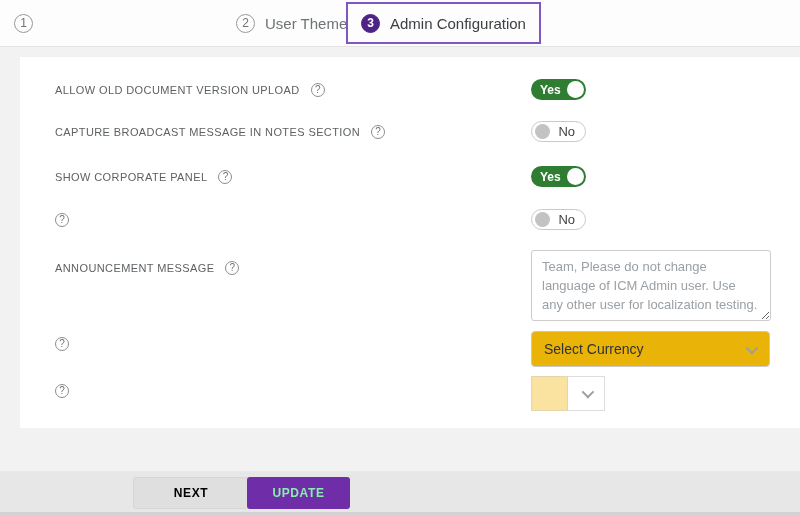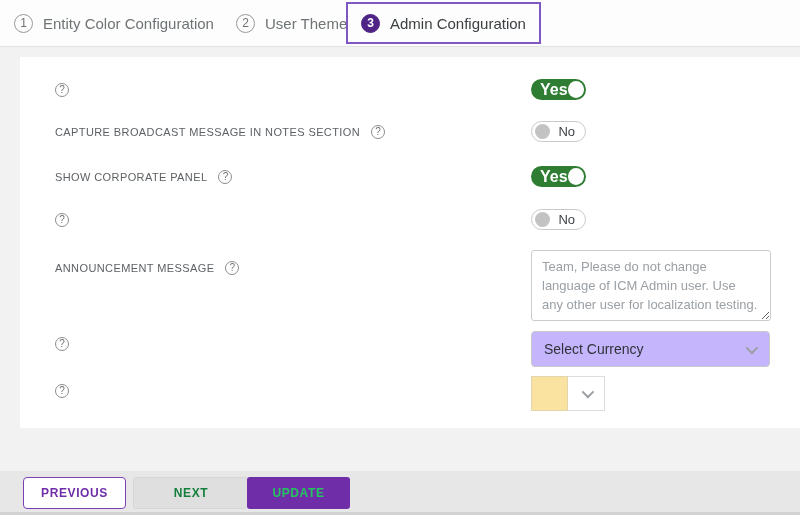--- a/index.html
+++ b/index.html
@@ -30,82 +30,82 @@
   .label-group { position:absolute; left:35px; display:flex; align-items:center; gap:11px; height:21px; }
   .field-label { font-size:11px; letter-spacing:0.4px; color:#5d6164; white-space:nowrap; }
   .help-icon { width:14px; height:14px; border:1px solid #8b8d8f; border-radius:50%;
                color:#6f7274; font-size:10px; line-height:12px; text-align:center;
                display:inline-block; cursor:pointer; flex:0 0 auto; }
 
   
   .toggle { position:absolute; left:511px; width:55px; height:21px; border-radius:11px;
             display:flex; align-items:center; cursor:pointer; }
   .toggle-on { background:#2e7d33; justify-content:space-between; padding:0 2px 0 9px; }
-  .toggle-on .toggle-text { color:#ffffff; font-size:16px; font-weight:bold; }
+  .toggle-on .toggle-text { color:#ffffff; font-size:12px; font-weight:bold; }
   .toggle-on .knob { width:17px; height:17px; border-radius:50%; background:#ffffff; }
   .toggle-off { background:#ffffff; border:1px solid #c9c9c9; padding:0 10px 0 3px;
                 justify-content:space-between; }
   .toggle-off .knob { width:15px; height:15px; border-radius:50%; background:#c3c3c3; }
   .toggle-off .toggle-text { color:#3f4346; font-size:13px; }
 
   
   .announcement-area { position:absolute; left:511px; top:193px; width:240px; height:71px;
                        border:1px solid #cccccc; border-radius:3px; padding:6px 10px;
                        font-family:"Liberation Sans", sans-serif; font-size:13px; line-height:19px;
                        color:#9aa0a5; resize:both; outline:none; }
 
   
   .currency-select { position:absolute; left:511px; top:274px; width:239px; height:36px;
-                     border:1px solid #c9c9c9; border-radius:4px; background:#c4b5fd;
+                     border:1px solid #c9c9c9; border-radius:4px; background:#eab308;
                      display:flex; align-items:center; justify-content:space-between;
                      padding:0 14px 0 12px; cursor:pointer; }
   .currency-select .select-text { font-size:14px; color:#2f3337; }
   .chevron { width:9px; height:9px; border-right:2px solid #9aa0a3; border-bottom:2px solid #9aa0a3;
              transform:rotate(45deg) translateY(-2px); flex:0 0 auto; }
 
   
   .color-picker { position:absolute; left:511px; top:319px; height:35px; display:flex; }
   .color-swatch { width:37px; height:35px; border:1px solid #e3d6ae; cursor:pointer; }
   .picker-button { width:37px; height:35px; border:1px solid #dddddd; border-left:none;
                    background:#fff; display:flex; align-items:center; justify-content:center; cursor:pointer; }
 
   
   .footer { position:absolute; left:0; right:0; bottom:0; height:44px; background:#e7e7e7; }
   .btn { position:absolute; top:6px; height:32px; border-radius:3px; font-family:"Liberation Sans", sans-serif;
          font-size:12px; font-weight:bold; letter-spacing:0.6px; cursor:pointer; }
   .btn-previous { left:23px; width:103px; background:#ffffff; border:1px solid #7b3fb5;
                   color:#6f2da8; border-radius:4px; }
-  .btn-next { left:133px; width:116px; background:#dfdfdf; border:1px solid #d6d6d6; color:#15803d; cursor:default; }
-  .btn-update { left:247px; width:103px; background:#6f2da8; border:none; color:#22c55e; }
+  .btn-next { left:133px; width:116px; background:#dfdfdf; border:1px solid #d6d6d6; color:#000000; cursor:default; }
+  .btn-update { left:247px; width:103px; background:#6f2da8; border:none; color:#86efac; }
   .bottom-edge { position:absolute; left:0; right:0; bottom:0; height:3px; background:#d2d2d2; }
 </style>
 </head>
 <body>
 
 <div class="screen">
 
   <div class="header">
     <div class="tab tab-1">
       <span class="tab-num">1</span>
-      <span class="tab-label">Entity Color Configuration</span>
     </div>
     <div class="tab tab-2">
       <span class="tab-num">2</span>
       <span class="tab-label">User Theme</span>
     </div>
     <div class="tab-active-box">
       <span class="tab-num">3</span>
       <span class="tab-label">Admin Configuration</span>
     </div>
   </div>
 
   <div class="panel">
 
     <div class="row" style="top:22px;">
       <div class="label-group">
+        <span class="field-label">ALLOW OLD DOCUMENT VERSION UPLOAD</span>
         <span class="help-icon">?</span>
       </div>
       <div class="toggle toggle-on">
         <span class="toggle-text">Yes</span>
         <span class="knob"></span>
       </div>
     </div>
 
     <div class="row" style="top:64px;">
       <div class="label-group">
@@ -165,19 +165,18 @@
         <div class="color-swatch" style="background: rgb(250, 227, 161);"></div>
         <div class="picker-button">
           <span class="chevron"></span>
         </div>
       </div>
     </div>
 
   </div>
 
   <div class="footer">
-    <button class="btn btn-previous">PREVIOUS</button>
     <button class="btn btn-next" disabled="">NEXT</button>
     <button class="btn btn-update">UPDATE</button>
     <div class="bottom-edge"></div>
   </div>
 
 </div>
 
 </body></html>

